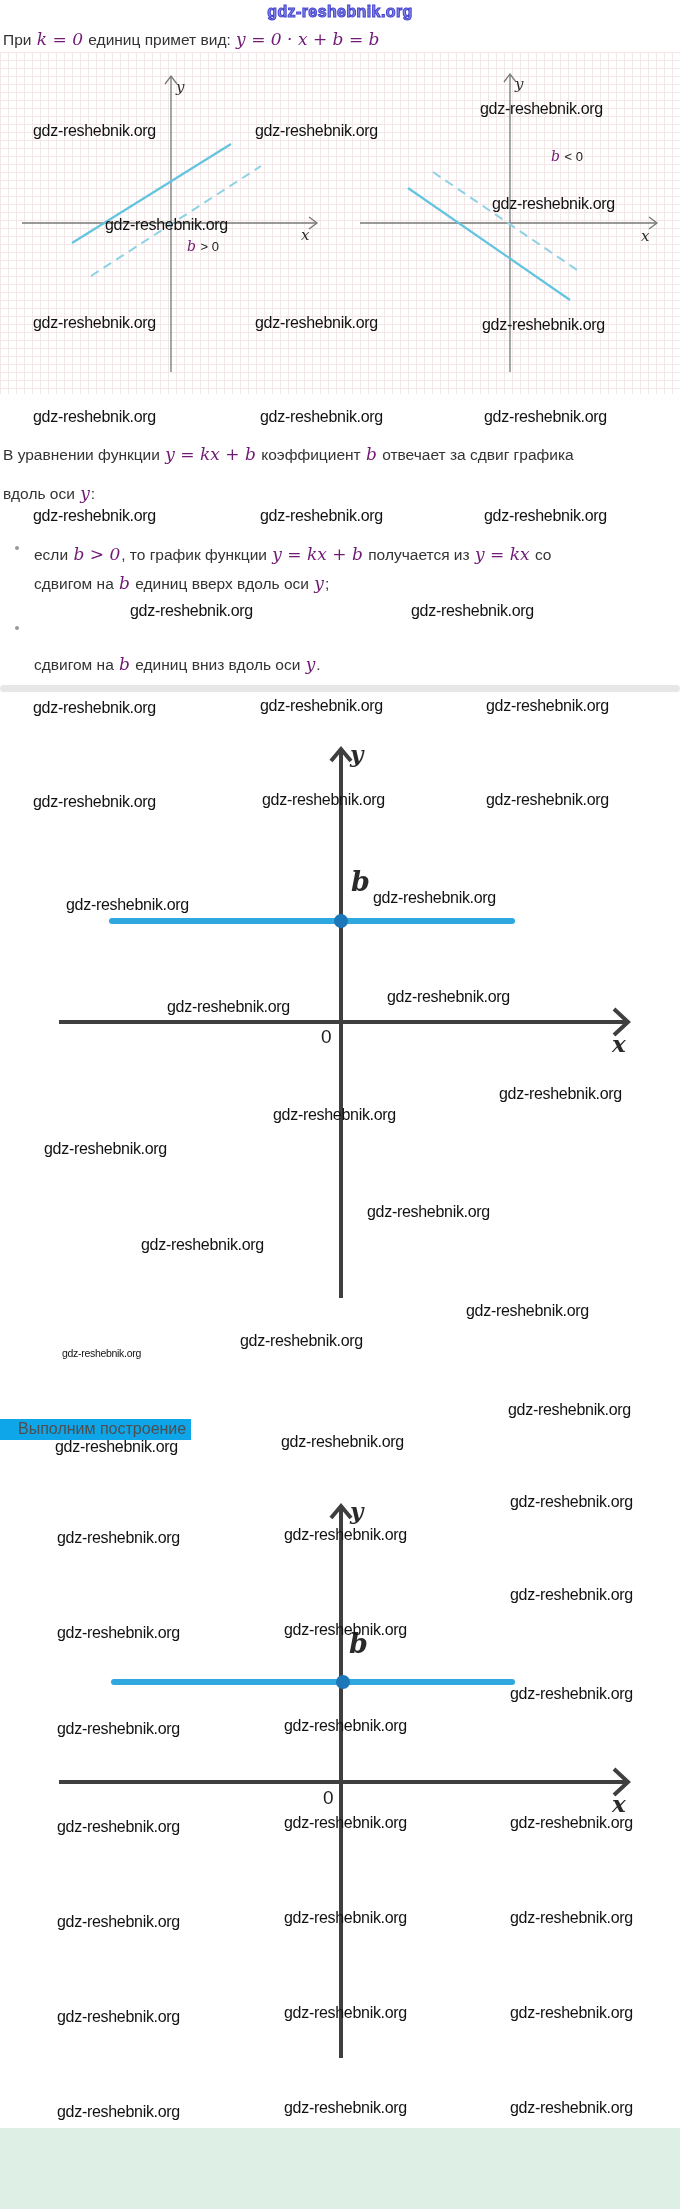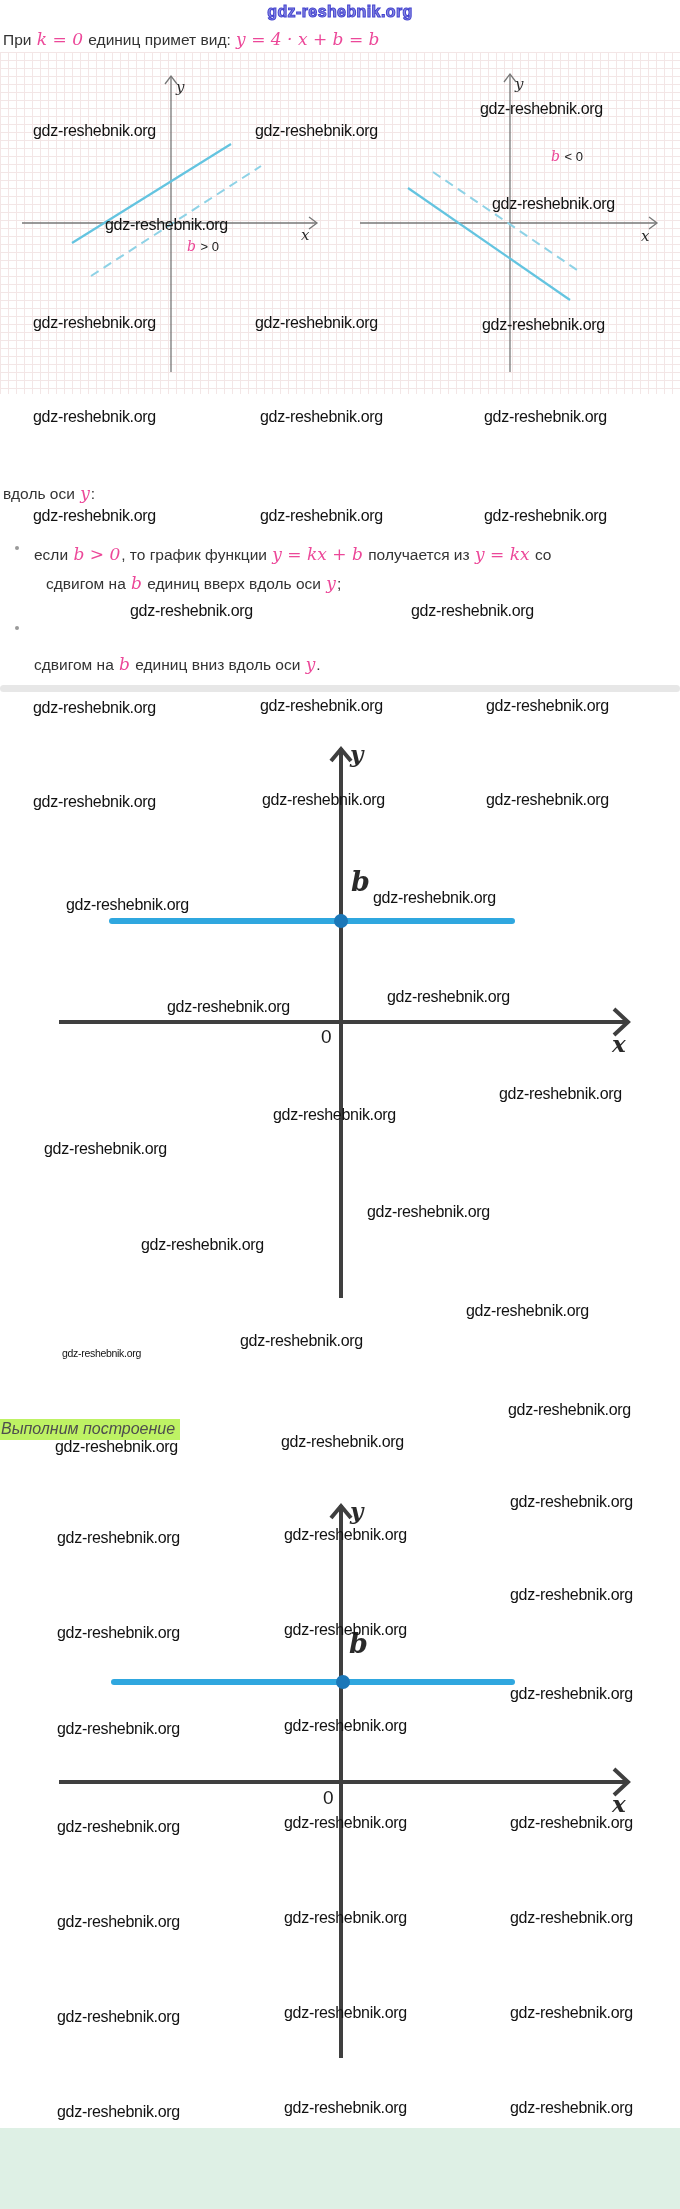--- a/index.html
+++ b/index.html
@@ -7,21 +7,21 @@
         font-family:"Liberation Sans",sans-serif;color:#2e2e2e;overflow:hidden;}
 
   
   .site-link{position:absolute;left:0;right:0;top:3px;text-align:center;
              font-size:16px;font-weight:bold;letter-spacing:.4px;
              color:#8a8ae0;-webkit-text-stroke:1px #4343cf;text-decoration:none;z-index:5;}
 
   
   .para{position:absolute;font-size:15.5px;color:#333;white-space:nowrap;z-index:4;}
   .math{font-family:"DejaVu Serif","Liberation Serif",serif;font-style:italic;
-        font-size:1.1em;color:#ec4899;padding:0 1px;}
+        font-size:1.1em;color:#701a75;padding:0 1px;}
   .bullet-dot{position:absolute;width:4px;height:4px;border-radius:50%;background:#9a9a9a;z-index:4;}
 
   
   .wm{position:absolute;font-size:16px;letter-spacing:-.3px;color:#121212;
       white-space:nowrap;z-index:6;}
   .wm.small{font-size:10.5px;}
 
   
   .grid-strip{position:absolute;left:0;top:52px;width:680px;height:342px;z-index:0;
     background-image:
@@ -41,36 +41,36 @@
   .mini-lbl{font-size:15px;}
   .mini-ann{font-size:13px;font-family:"Liberation Sans",sans-serif;font-style:normal;color:#222;}
   .mini-ann .math{font-size:14px;}
   .big-xy{font-size:23px;font-weight:bold;}
   .big-b{font-size:27px;font-weight:bold;}
   .origin-lbl{position:absolute;font-family:"Liberation Sans",sans-serif;
               font-size:19px;color:#1d1d1d;z-index:5;}
 
   
   .build-label{position:absolute;left:0;top:1419px;font-size:16px;color:#4e4e4e;
-               background:#bef264;padding:1px 5px 2px 1px;z-index:4;white-space:nowrap;font-style:italic;}
+               background:#0ea5e9;padding:1px 5px 2px 18px;z-index:4;white-space:nowrap;}
 
   
   .footer-strip{position:absolute;left:0;top:2128px;width:680px;height:81px;
                 background:#def0e5;z-index:1;}
   .footer-caption{position:absolute;left:2px;top:2170px;font-size:15.5px;color:#3c3c3c;
                   white-space:nowrap;z-index:4;}
 </style>
 </head>
 <body>
 
 <div id="page">
 
   <a class="site-link" href="#">gdz-reshebnik.org</a>
 
-  <div class="para" style="left:3px;top:29px;"><span>При </span><span class="math">k  =  0</span><span> единиц примет вид: </span><span class="math">y = 4 · x + b = b</span></div>
+  <div class="para" style="left:3px;top:29px;"><span>При </span><span class="math">k  =  0</span><span> единиц примет вид: </span><span class="math">y = 0 · x + b = b</span></div>
 
   <div class="grid-strip"></div>
 
   <svg id="chart-layer" width="680" height="2209">
 
     <g stroke="#777" fill="none" stroke-width="1.3">
       <path d="M171,76 V372"></path>
       <path d="M165,84 L171,76 L177,84"></path>
       <path d="M22,223 H316"></path>
       <path d="M309,217 L317,223 L309,229"></path>
@@ -106,24 +106,25 @@
     </g>
   </svg>
 
   <div class="axis-label mini-lbl" style="left:176px;top:78px;">y</div>
   <div class="axis-label mini-lbl" style="left:301px;top:226px;">x</div>
   <div class="axis-label mini-ann" style="left:186px;top:238px;"><span class="math">b</span><span> &gt; 0</span></div>
   <div class="axis-label mini-lbl" style="left:515px;top:75px;">y</div>
   <div class="axis-label mini-lbl" style="left:641px;top:227px;">x</div>
   <div class="axis-label mini-ann" style="left:550px;top:148px;"><span class="math">b</span><span> &lt; 0</span></div>
 
+  <div class="para" style="left:3px;top:444px;"><span>В уравнении функции </span><span class="math">y = kx + b</span><span> коэффициент </span><span class="math">b</span><span> отвечает за сдвиг графика</span></div>
   <div class="para" style="left:3px;top:483px;"><span>вдоль оси </span><span class="math">y</span><span>:</span></div>
   <div class="bullet-dot" style="left:15px;top:546px;"></div>
   <div class="para" style="left:34px;top:536px;margin-top:8px;"><span>если </span><span class="math">b &gt; 0</span><span>, то график функции </span><span class="math">y = kx + b</span><span> получается из </span><span class="math">y = kx</span><span> со</span></div>
-  <div class="para" style="left:34px;top:573px;margin-left:12px;"><span>сдвигом на </span><span class="math">b</span><span> единиц вверх вдоль оси </span><span class="math">y</span><span>;</span></div>
+  <div class="para" style="left:34px;top:573px;"><span>сдвигом на </span><span class="math">b</span><span> единиц вверх вдоль оси </span><span class="math">y</span><span>;</span></div>
   <div class="bullet-dot" style="left:15px;top:626px;"></div>
   <div class="para" style="left:34px;top:654px;"><span>сдвигом на </span><span class="math">b</span><span> единиц вниз вдоль оси </span><span class="math">y</span><span>.</span></div>
 
   <div class="divider"></div>
 
   <div class="axis-label big-xy" style="left:350px;top:740px;">y</div>
   <div class="axis-label big-b" style="left:351px;top:866px;">b</div>
   <div class="origin-lbl" style="left:321px;top:1026px;">0</div>
   <div class="axis-label big-xy" style="left:612px;top:1030px;">x</div>
 

